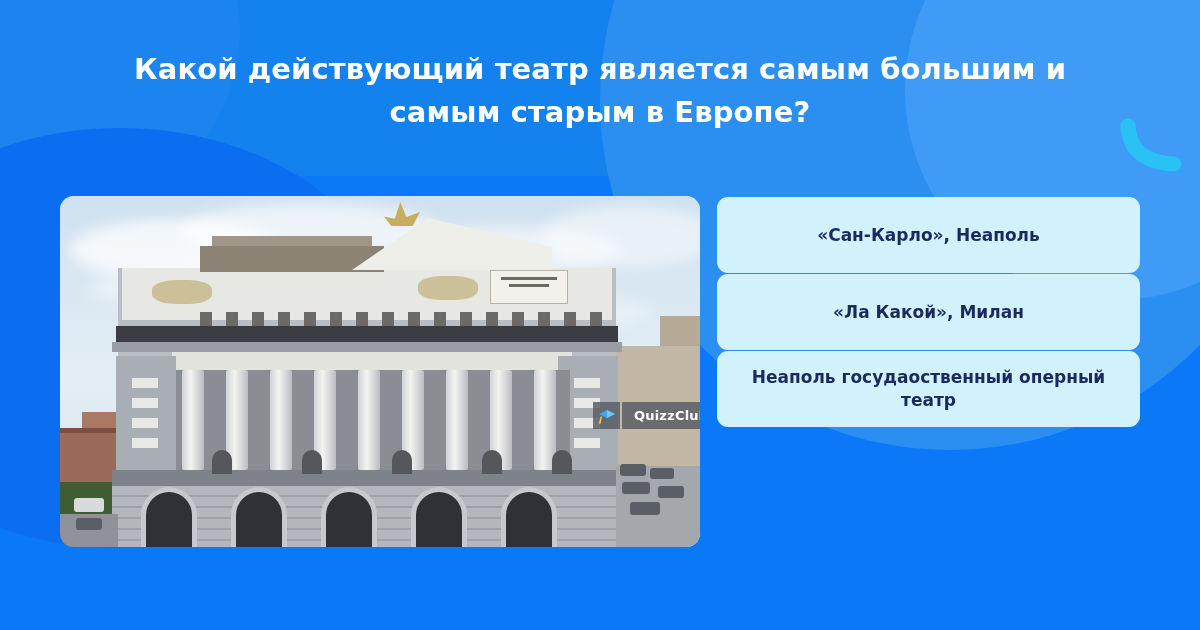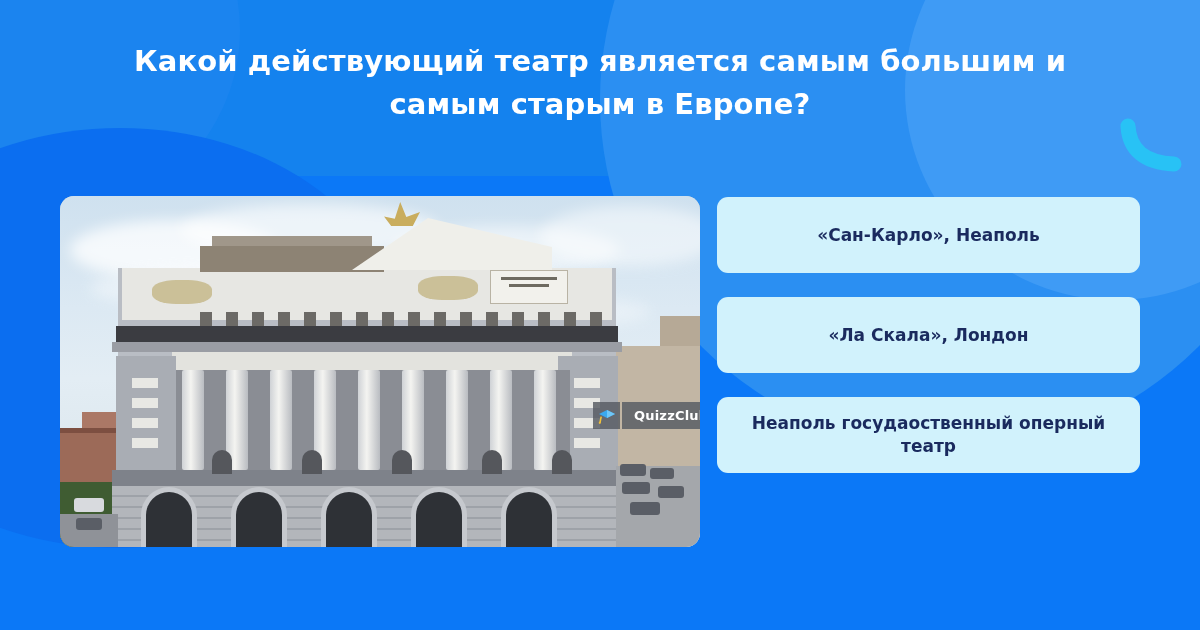--- a/index.html
+++ b/index.html
@@ -65,21 +65,21 @@
     position: absolute;
     left: 1118px; top: 112px;
     width: 74px; height: 74px;
   }
   .bg-arc svg { display: block; }
 
   
   .question {
     position: absolute;
     left: 100px;
-    top: 40px;
+    top: 48px;
     width: 1000px;
     text-align: center;
     color: #ffffff;
     font-size: 29px;
     font-weight: bold;
     line-height: 1.48;
     letter-spacing: 0.1px;
   }
 
   
@@ -357,21 +357,21 @@
     color: #1a2a5e;
     font-size: 17px;
     font-weight: bold;
     line-height: 1.35;
     display: flex;
     align-items: center;
     justify-content: center;
     text-align: center;
     box-sizing: border-box;
     padding: 6px 18px;
-    margin-bottom: 24px;
+    margin-bottom: 1px;
     height: 76px;
   }
   .answer:last-child { margin-bottom: 0; }
 </style>
 </head>
 <body>
 
 <div class="stage">
 
   <div class="bg-layer">
@@ -482,17 +482,17 @@
           <path d="M4.2 8.6 L3 14.5" stroke="#f2c23b" stroke-width="1.6" fill="none"></path>
           <circle cx="2.8" cy="14.8" r="1.1" fill="#f2c23b"></circle>
         </svg>
       </div>
       <div class="badge-text">QuizzClub</div>
     </div>
   </div>
 
   <div class="answers">
     <div class="answer">«Сан-Карло», Неаполь</div>
-    <div class="answer">«Ла Скала», Лондон</div>
+    <div class="answer">«Ла Какой», Милан</div>
     <div class="answer">Неаполь госудаоственный оперный театр</div>
   </div>
 
 </div>
 
 </body></html>

